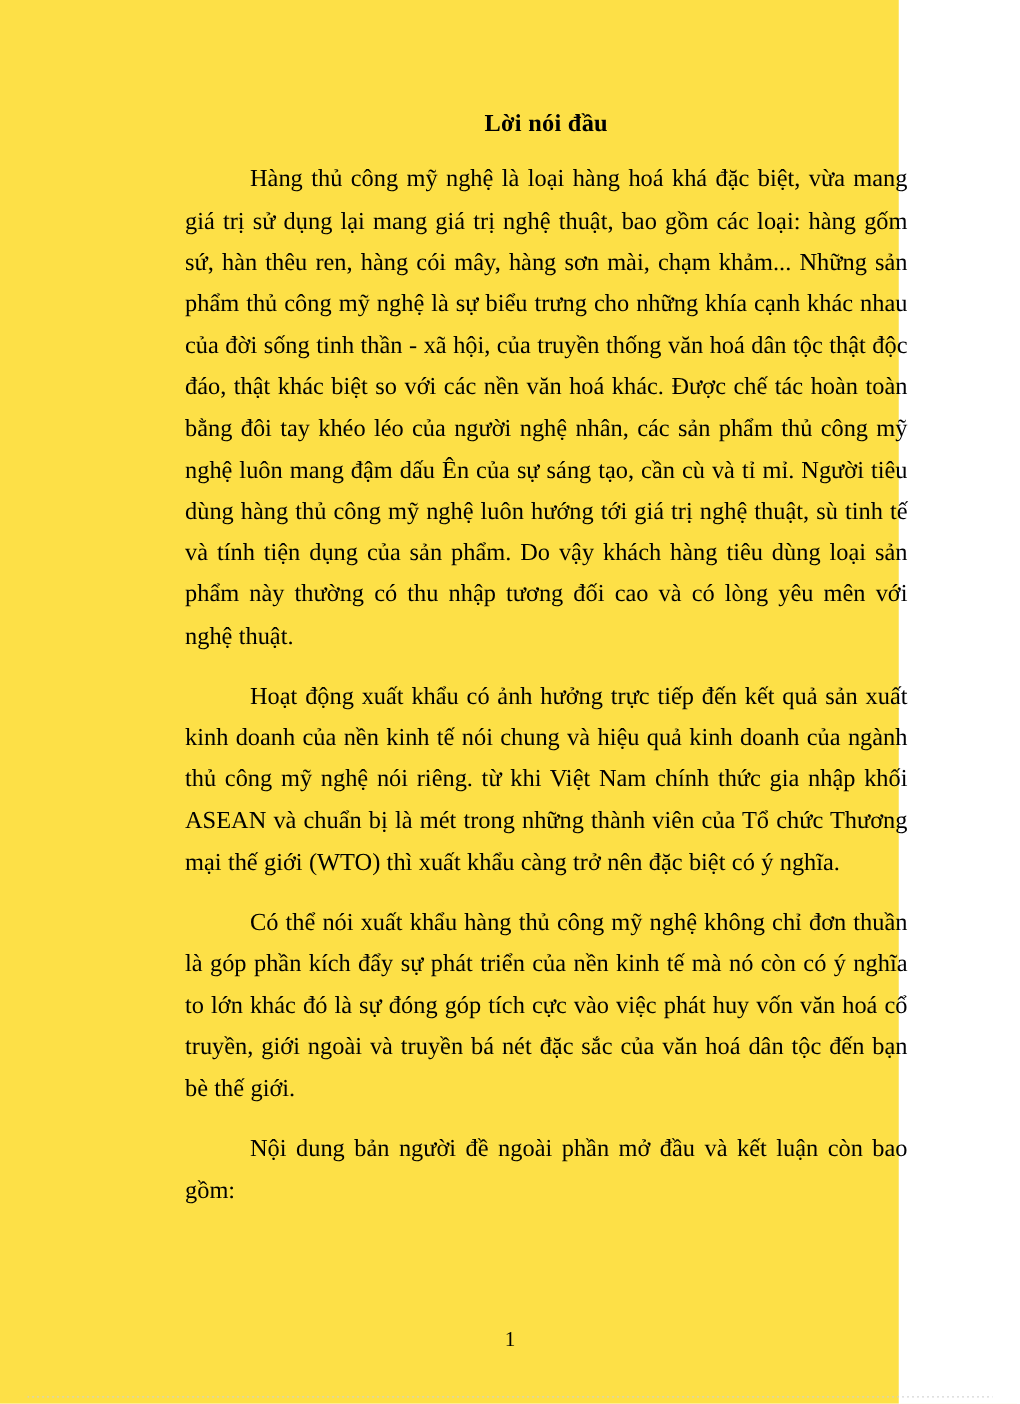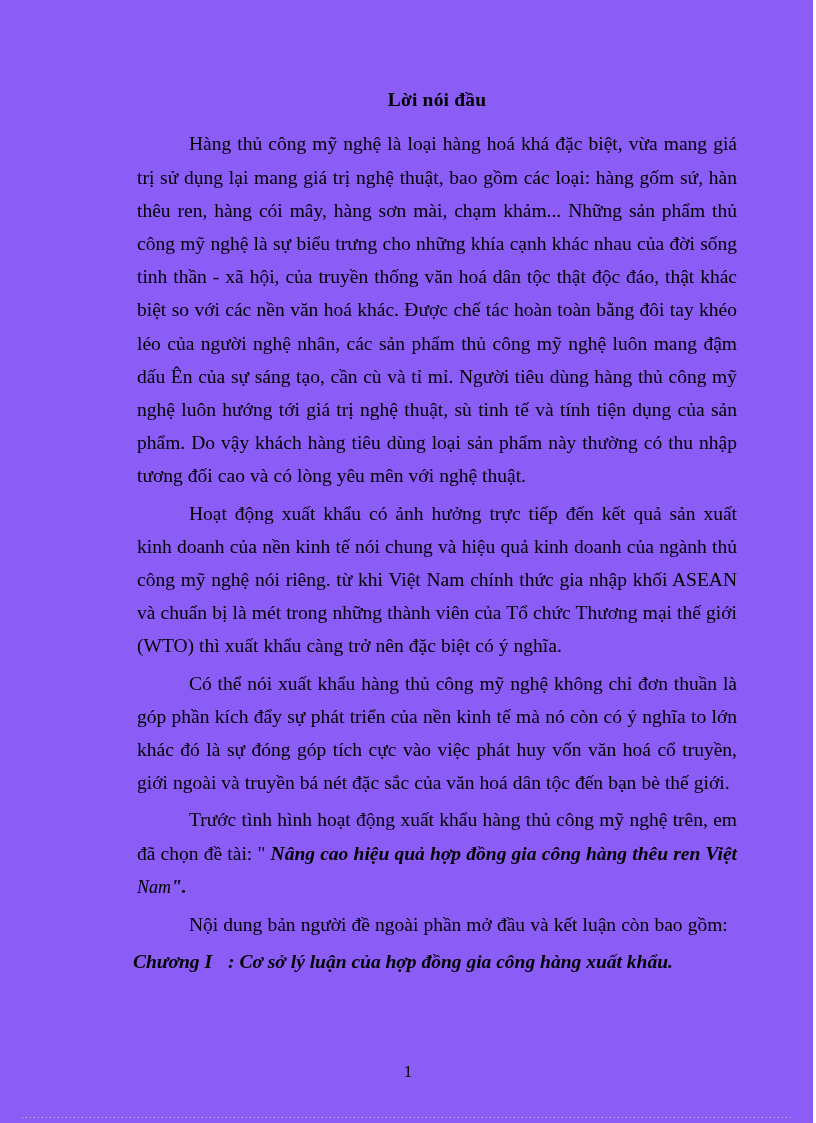--- a/index.html
+++ b/index.html
@@ -13,44 +13,44 @@
     position: relative;
     font-family: "Liberation Serif", "DejaVu Serif", serif;
     color: #000000;
     overflow: hidden;
   }
 
   .page {
     position: absolute;
     left: 0;
     top: 0;
-    width: 813px;
+    width: 719px;
     height: 1123px;
-    background: #8b5cf6;
+    background: #fde047;
   }
 
   
   .content {
     position: absolute;
     left: 133px;
     top: 88px;
     width: 608px;
   }
 
   .doc-title {
     text-align: center;
     font-weight: bold;
     font-size: 19.5px;
     line-height: 1.2;
     margin: 0 0 16px 0;
     letter-spacing: 0.2px;
   }
 
   p.body-par {
-    margin: 4px;
+    margin: 15px;
     text-align: justify;
     text-justify: inter-word;
     font-size: 19.5px;
     line-height: 33.2px;
     text-indent: 52px;
     word-spacing: 0.2px;
   }
 
   
   p.body-par:last-of-type {
@@ -114,25 +114,23 @@
   <div class="content">
 
     <h1 class="doc-title">Lời nói đầu</h1>
 
     <p class="body-par">Hàng thủ công mỹ nghệ là loại hàng hoá khá đặc biệt, vừa mang giá trị sử dụng lại mang giá trị nghệ thuật, bao gồm các loại: hàng gốm sứ, hàn thêu ren, hàng cói mây, hàng sơn mài, chạm khảm... Những sản phẩm thủ công mỹ nghệ là sự biểu trưng cho những khía cạnh khác nhau của đời sống tinh thần - xã hội, của truyền thống văn hoá dân tộc thật độc đáo, thật khác biệt so với các nền văn hoá khác. Được chế tác hoàn toàn bằng đôi tay khéo léo của người nghệ nhân, các sản phẩm thủ công mỹ nghệ luôn mang đậm dấu Ên của sự sáng tạo, cần cù và tỉ mỉ. Người tiêu dùng hàng thủ công mỹ nghệ luôn hướng tới giá trị nghệ thuật, sù tinh tế và tính tiện dụng của sản phẩm. Do vậy khách hàng tiêu dùng loại sản phẩm này thường có thu nhập tương đối cao và có lòng yêu mên với nghệ thuật.</p>
 
     <p class="body-par">Hoạt động xuất khẩu có ảnh hưởng trực tiếp đến kết quả sản xuất kinh doanh của nền kinh tế nói chung và hiệu quả kinh doanh của ngành thủ công mỹ nghệ nói riêng. từ khi Việt Nam chính thức gia nhập khối ASEAN và chuẩn bị là mét trong những thành viên của Tổ chức Thương mại thế giới (WTO) thì xuất khẩu càng trở nên đặc biệt có ý nghĩa.</p>
 
     <p class="body-par">Có thể nói xuất khẩu hàng thủ công mỹ nghệ không chỉ đơn thuần là góp phần kích đẩy sự phát triển của nền kinh tế mà nó còn có ý nghĩa to lớn khác đó là sự đóng góp tích cực vào việc phát huy vốn văn hoá cổ truyền, giới ngoài và truyền bá nét đặc sắc của văn hoá dân tộc đến bạn bè thế giới.</p>
 
-    <p class="body-par"><span>Trước tình hình hoạt động xuất khẩu hàng thủ công mỹ nghệ trên, em đã chọn đề tài: " </span><span class="bi">Nâng cao hiệu quả hợp đồng gia công hàng thêu ren Việt</span> <span class="bi-light">Nam</span><span class="bi">".</span></p>
 
     <p class="body-par">Nội dung bản người đề ngoài phần mở đầu và kết luận còn bao gồm:</p>
 
-    <p class="chapter-line"><span>Chương I</span><span class="chapter-gap"></span><span>:</span> <span>Cơ sở lý luận của hợp đồng gia công hàng xuất khẩu.</span></p>
 
   </div>
 
   <div class="page-number">1</div>
 
   <div class="scan-line"></div>
 
 </div>
 
 </body></html>

